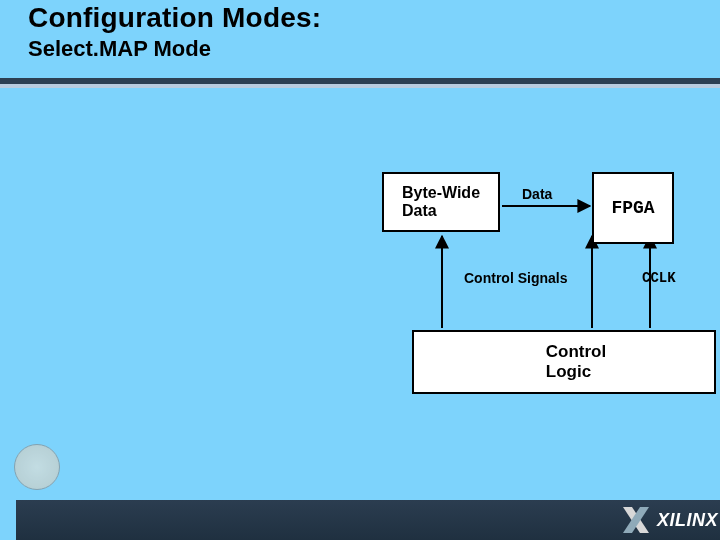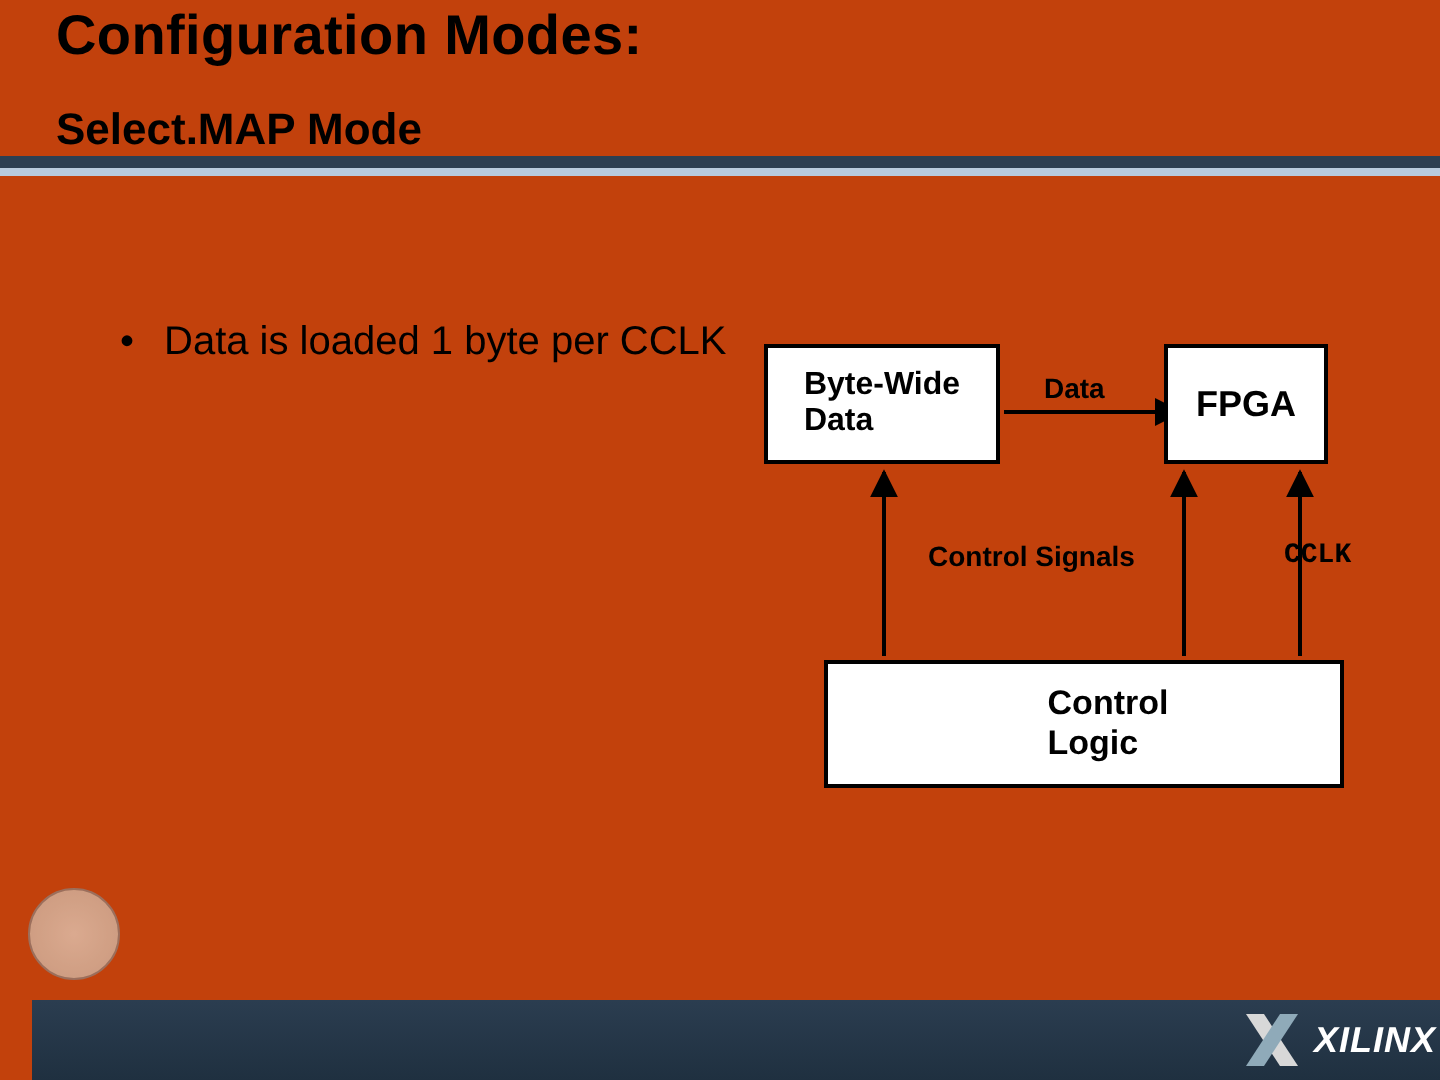--- a/index.html
+++ b/index.html
@@ -1,39 +1,39 @@
 <!DOCTYPE html>
 <html><head>
 <meta charset="utf-8">
 <style>
   * { box-sizing: border-box; margin: 0; padding: 0; }
   html, body { width: 720px; height: 540px; font-family: Arial, Helvetica, sans-serif; background: #fff; }
   .slide {
     position: relative;
     width: 720px;
     height: 540px;
-    background: #c2410c;
+    background: #7dd3fc;
   }
   .title-block {
     position: absolute;
     left: 28px;
     top: 2px;
     width: 660px;
   }
   .title-main {
     font-size: 28px;
     font-weight: 700;
     color: #000;
     letter-spacing: 0.2px;
   }
   .title-sub {
     font-size: 22px;
     font-weight: 700;
     color: #000;
-    margin-top: 18px;
+    margin-top: 2px;
   }
   .title-rule {
     position: absolute;
     left: 0;
     top: 78px;
     width: 720px;
     height: 14px;
   }
   .title-rule .bar-dark {
     position: absolute; left: 0; top: 0; width: 100%; height: 6px; background: #2c3f52;
@@ -81,22 +81,22 @@
   }
   .box::after { 
     content: "";
     position: absolute;
     left: 4px; top: 4px;
     width: 100%; height: 100%;
     background: #566;
     z-index: -1;
   }
   .box-bytewide { left: 0; top: 12px; width: 118px; height: 60px; }
-  .box-fpga     { left: 200px; top: 12px; width: 82px; height: 60px; font-size: 18px; }
-  .box-control  { left: 30px; top: 170px; width: 260px; height: 64px; font-size: 17px; padding-left: 24px; }
+  .box-fpga     { left: 210px; top: 12px; width: 82px; height: 72px; font-size: 18px; font-family: Liberation Mono, monospace; }
+  .box-control  { left: 30px; top: 170px; width: 304px; height: 64px; font-size: 17px; padding-left: 24px; }
   .lbl {
     position: absolute;
     font-size: 14px;
     font-weight: 700;
     color: #000;
     white-space: nowrap;
   }
   .lbl-data   { left: 140px; top: 26px; }
   .lbl-ctrlsig{ left: 82px;  top: 110px; }
   .lbl-cclk   { left: 260px; top: 110px; font-family: Liberation Mono, monospace; }
@@ -145,21 +145,20 @@
   <div class="title-block">
     <div class="title-main">Configuration Modes:</div>
     <div class="title-sub">Select.MAP Mode</div>
   </div>
   <div class="title-rule">
     <div class="bar-dark"></div>
     <div class="bar-light"></div>
   </div>
 
   <ul class="bullets">
-    <li>Data is loaded 1 byte per CCLK</li>
   </ul>
 
   <div class="diagram">
 
     <svg class="wires" viewBox="0 0 320 260">
       <defs>
         <marker id="ah" viewBox="0 0 10 10" refX="9" refY="5" markerWidth="7" markerHeight="7" orient="auto-start-reverse">
           <path d="M0,0 L10,5 L0,10 z" fill="#000"></path>
         </marker>
       </defs>

